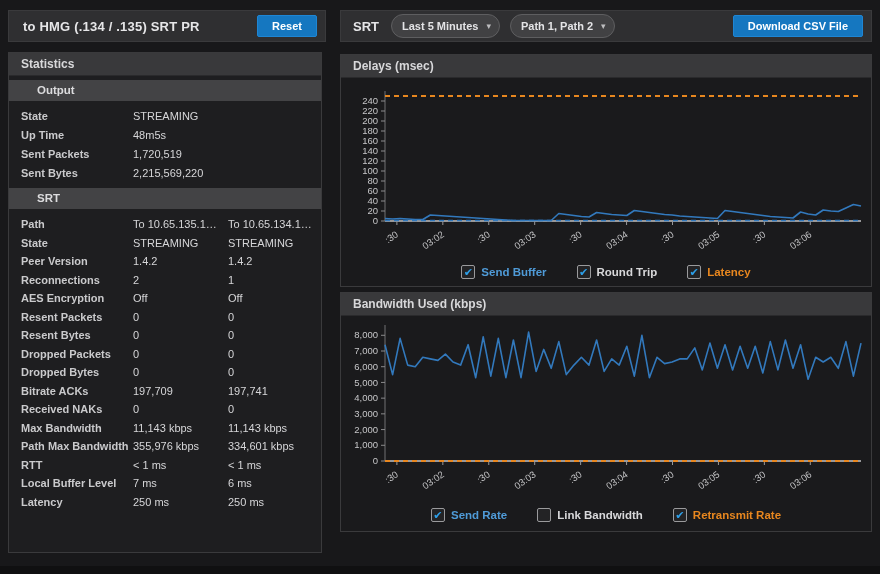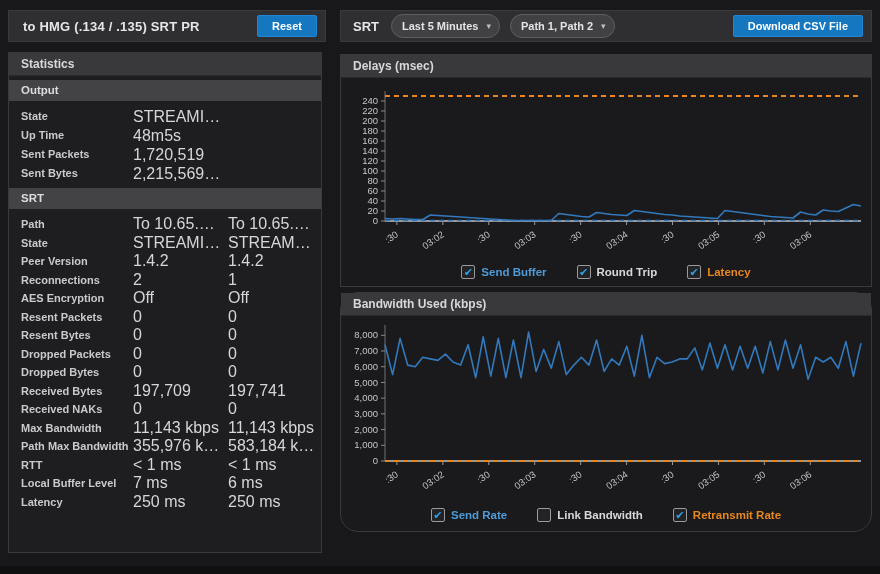--- a/index.html
+++ b/index.html
@@ -25,31 +25,31 @@
     font-size:11px;color:#e4e4e6;font-weight:600;text-align:right;
   }
   .dropdown .caret{font-size:9px;color:#bdbdbf;}
   .ml-auto{margin-left:auto;}
 
   .stats{left:8px;top:52px;width:314px;height:501px;background:#1e1e20;border:1px solid #3a3a3c;}
   .panel-title{height:22px;line-height:22px;background:#39393b;color:#d8d8da;
     font-size:12px;font-weight:700;padding-left:12px;border-bottom:1px solid #2a2a2c;}
   .stats .panel-title{margin-bottom:4px;}
   .subheader{height:21px;line-height:21px;background:#434345;color:#dcdcde;
-    font-size:11.5px;font-weight:700;padding-left:12px;}
+    font-size:11.5px;font-weight:700;padding-left:28px;}
   .rows{padding:6px 0 5px 0;}
   .srow{display:grid;grid-template-columns:112px 95px auto;height:19px;line-height:19px;
     padding-left:12px;align-items:center;}
   .srow.h185{height:18.5px;line-height:18.5px;}
   .srow .lbl{font-size:11px;font-weight:700;color:#cacacc;white-space:nowrap;}
-  .srow .val{font-size:16px;color:#d6d6d8;white-space:nowrap;overflow:hidden;text-overflow:ellipsis;padding-right:6px;}
+  .srow .val{font-size:11px;color:#d6d6d8;white-space:nowrap;overflow:hidden;text-overflow:ellipsis;padding-right:6px;}
 
   .chart-panel{background:#1a1a1c;border:1px solid #3a3a3c;}
   .delays-panel{left:340px;top:54px;width:532px;height:233px;}
-  .bw-panel{left:340px;top:292px;width:532px;height:240px;border-radius:18px;}
+  .bw-panel{left:340px;top:292px;width:532px;height:240px;}
   .chart-svg{position:absolute;left:2px;top:24px;}
   .legend{position:absolute;left:0;right:0;display:flex;justify-content:center;gap:30px;align-items:center;}
   .delays-panel .legend{bottom:7px;}
   .bw-panel .legend{bottom:9px;}
   .legend-item{display:flex;align-items:center;gap:6px;cursor:pointer;}
   .cb{width:12px;height:12px;border:1px solid #9a9a9c;border-radius:2px;background:#232325;
     display:flex;align-items:center;justify-content:center;font-size:11px;line-height:12px;color:#2d9fe8;font-weight:700;}
   .legend-item .llbl{font-size:11.5px;font-weight:600;}
   .bottom-strip{position:absolute;left:0;right:0;bottom:0;height:8px;background:#101011;}
 </style>
@@ -136,38 +136,38 @@
         <span class="lbl">Dropped Packets</span>
         <span class="val">0</span>
         <span class="val">0</span>
       </div>
       <div class="srow h185">
         <span class="lbl">Dropped Bytes</span>
         <span class="val">0</span>
         <span class="val">0</span>
       </div>
       <div class="srow h185">
-        <span class="lbl">Received Bytes</span>
+        <span class="lbl">Bitrate ACKs</span>
         <span class="val">197,709</span>
         <span class="val">197,741</span>
       </div>
       <div class="srow h185">
         <span class="lbl">Received NAKs</span>
         <span class="val">0</span>
         <span class="val">0</span>
       </div>
       <div class="srow h185">
         <span class="lbl">Max Bandwidth</span>
         <span class="val">11,143 kbps</span>
         <span class="val">11,143 kbps</span>
       </div>
       <div class="srow h185">
         <span class="lbl">Path Max Bandwidth</span>
         <span class="val">355,976 kbps</span>
-        <span class="val">583,184 kbps</span>
+        <span class="val">334,601 kbps</span>
       </div>
       <div class="srow h185">
         <span class="lbl">RTT</span>
         <span class="val">&lt; 1 ms</span>
         <span class="val">&lt; 1 ms</span>
       </div>
       <div class="srow h185">
         <span class="lbl">Local Buffer Level</span>
         <span class="val">7 ms</span>
         <span class="val">6 ms</span>

